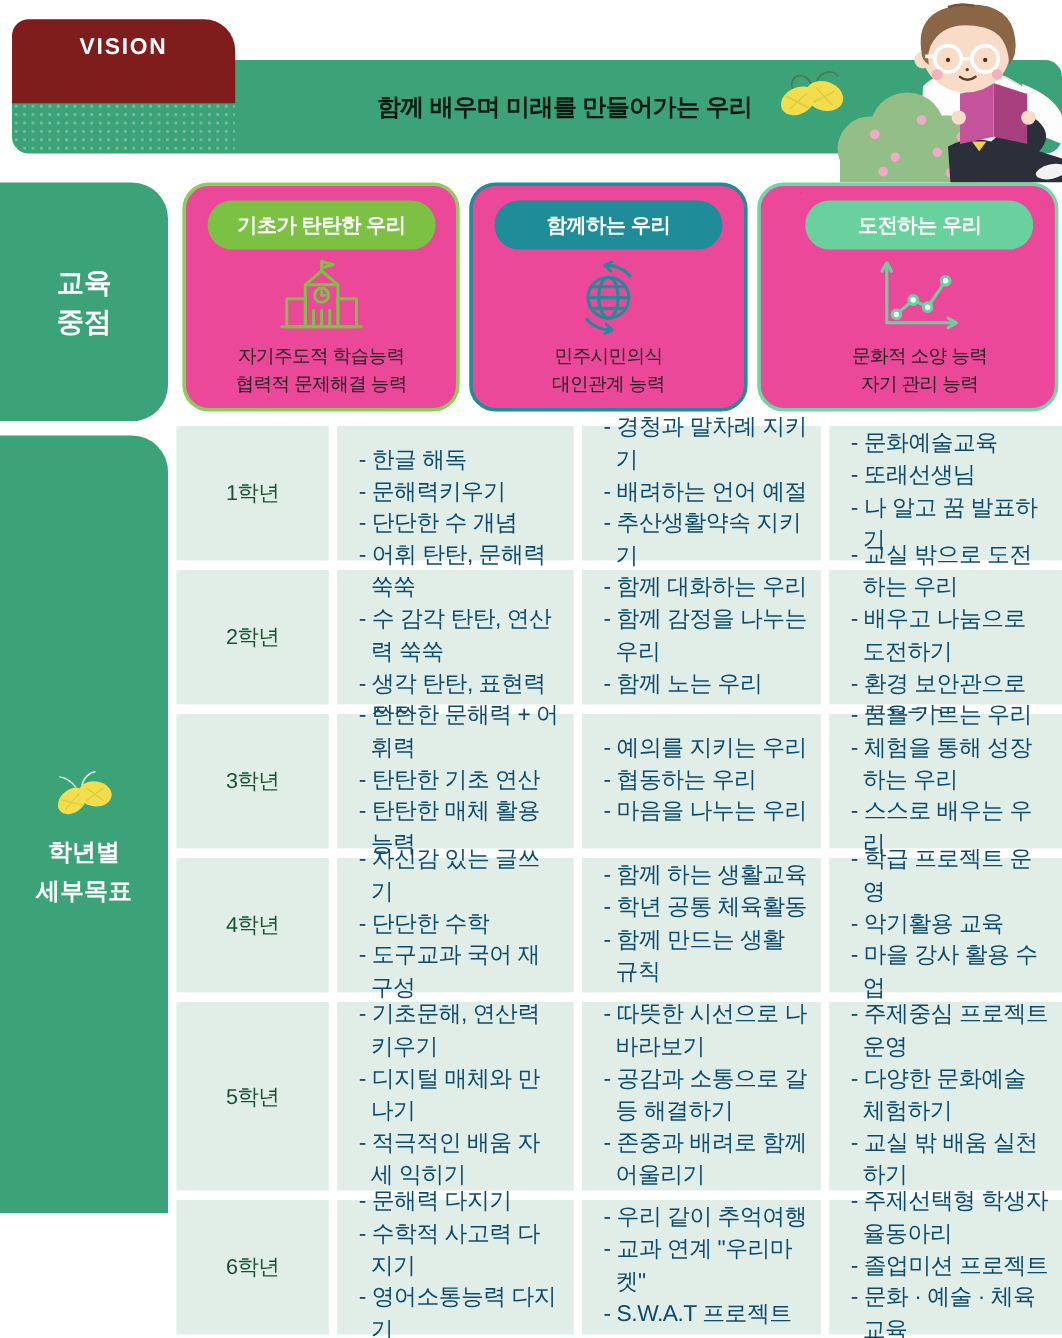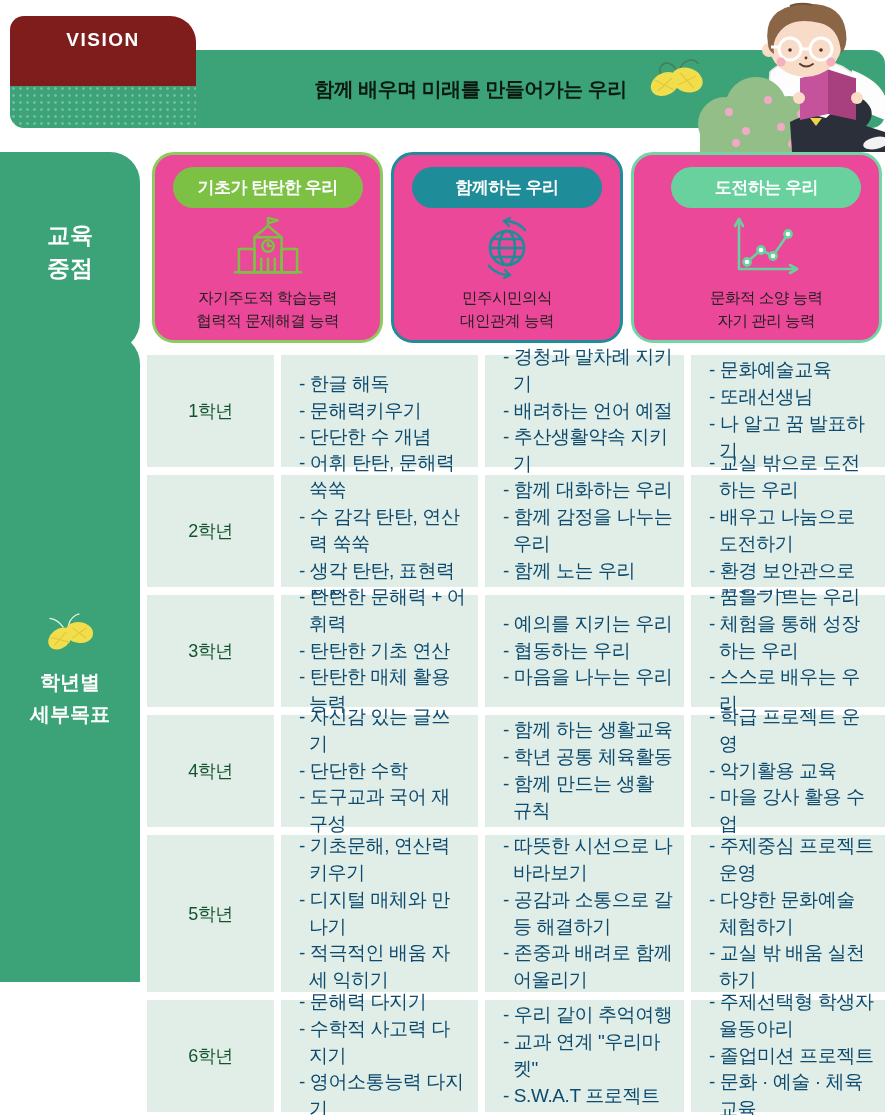--- a/index.html
+++ b/index.html
@@ -30,21 +30,21 @@
   .banner-title{
     color:#0a1a12;font-size:20px;font-weight:bold;letter-spacing:-.5px;position:relative;z-index:2;margin-left:46px;
   }
   .hero{position:absolute;right:0;top:0;width:245px;height:152px;z-index:5;}
   
   .side-block{
     position:absolute;left:0;width:140px;background:#3BA377;color:#fff;
     display:flex;flex-direction:column;align-items:center;box-sizing:border-box;
   }
   .side-focus{top:152px;height:199px;border-radius:0 30px 30px 0;justify-content:center;}
-  .side-goals{top:334px;height:648px;border-radius:0 30px 0 0;padding-top:278px;}
+  .side-goals{top:363px;height:648px;border-radius:0 30px 0 0;padding-top:278px;}
   .side-line{font-size:23px;font-weight:bold;line-height:1.4;text-align:center;}
   .side-goals .side-line{font-size:20px;line-height:1.6;}
   .side-butterfly{width:52px;height:46px;transform:rotate(-10deg);margin-bottom:8px;}
   
   .cards{position:absolute;left:152px;top:152px;width:730px;height:191px;display:flex;gap:8px;z-index:2;}
   .card{
     flex:1;background:#ec4899;border-radius:22px;box-sizing:border-box;
     display:flex;flex-direction:column;align-items:center;border:3px solid;
   }
   .card.c1{border-color:#8CCB5E;}

